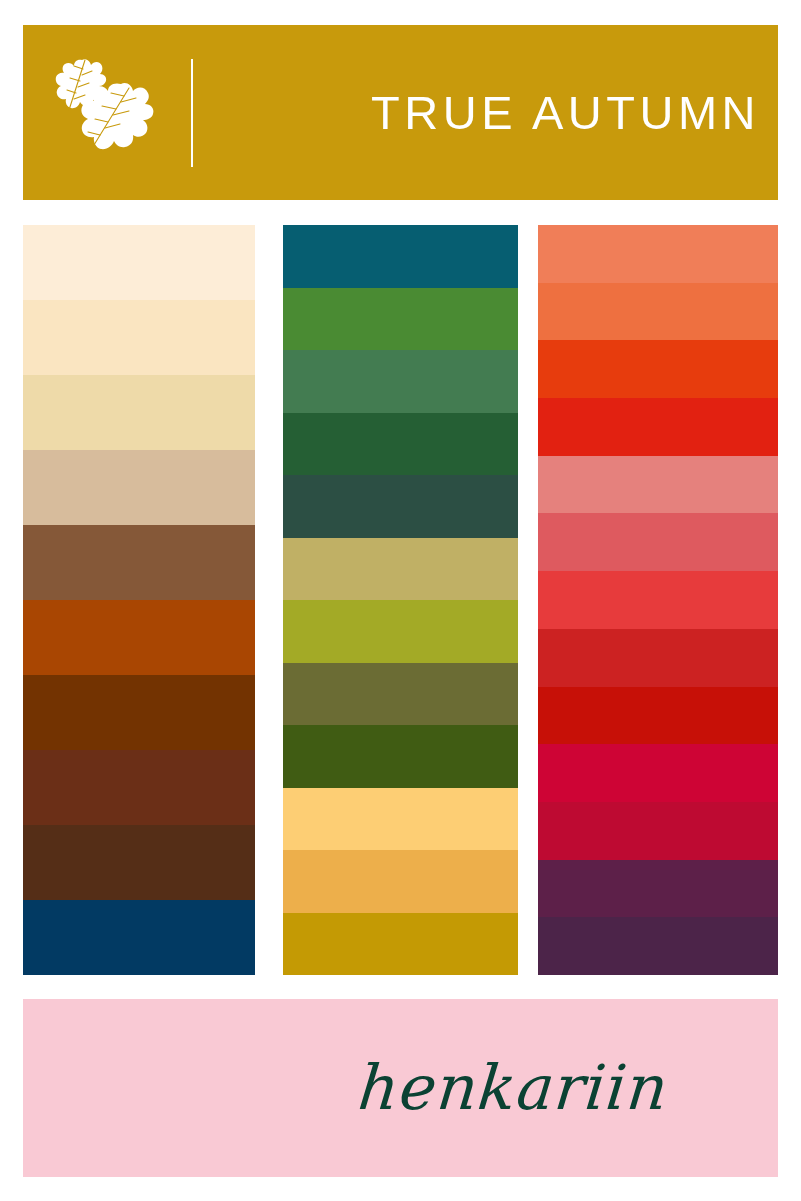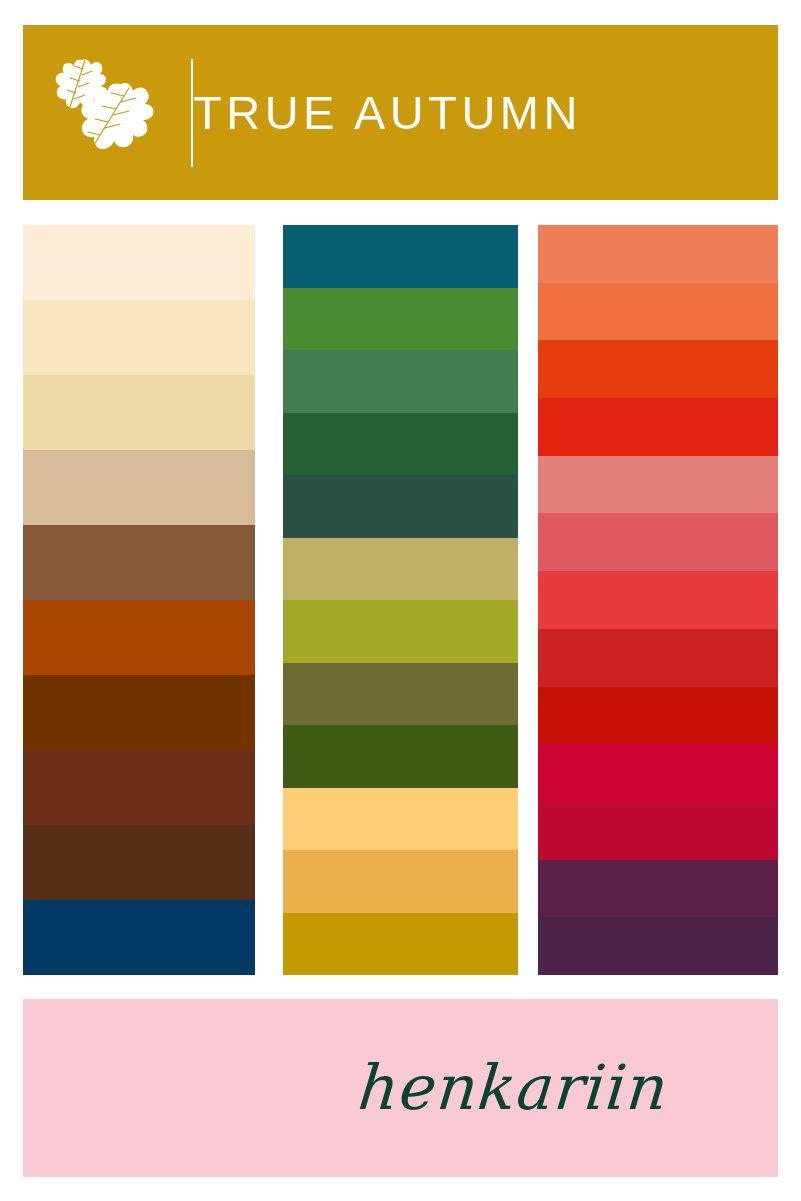--- a/index.html
+++ b/index.html
@@ -48,23 +48,23 @@
     height: 108px;
     background: #FFFFFF;
     flex: 0 0 auto;
     margin-left: 8px;
   }
 
   .header-title-wrap {
     flex: 1 1 auto;
     display: flex;
     align-items: center;
-    justify-content: flex-start;
+    justify-content: flex-end;
     height: 175px;
-    padding-right: 6px;
+    padding-right: 18px;
   }
 
   .header-title {
     color: #FFFFFF;
     font-family: "Liberation Sans", sans-serif;
     font-size: 47px;
     font-weight: 300;
     letter-spacing: 4.5px;
     line-height: 1;
     white-space: nowrap;

